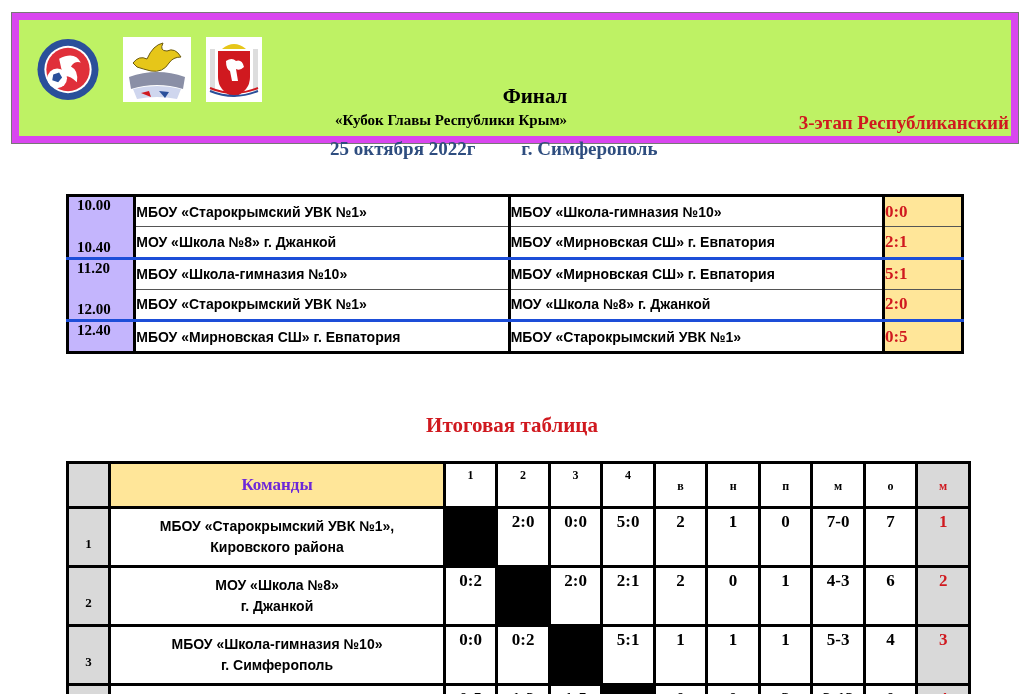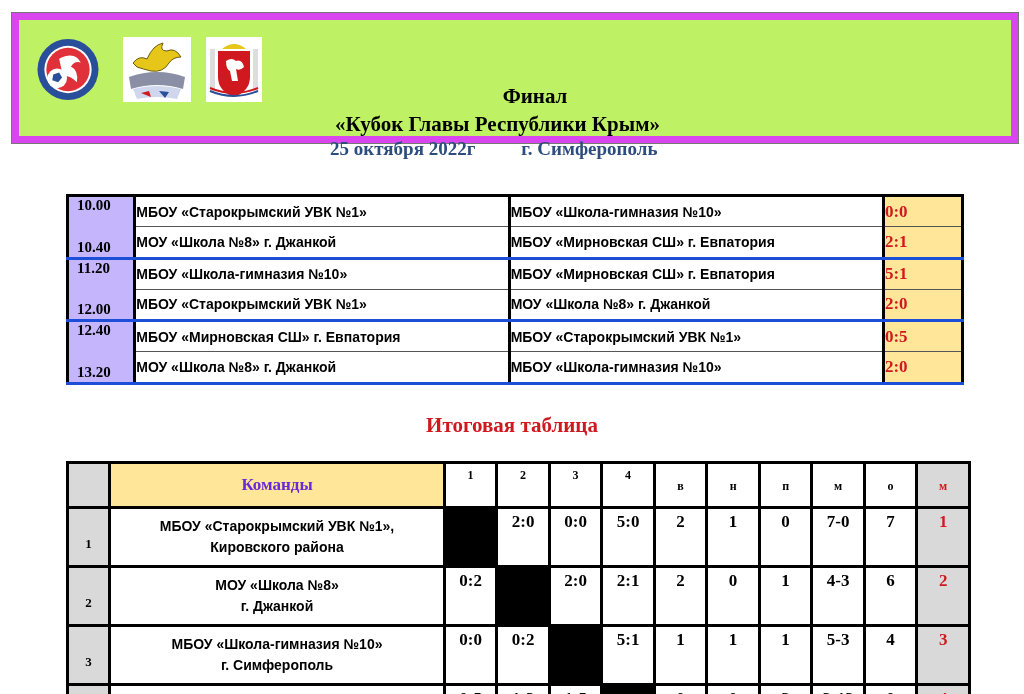--- a/index.html
+++ b/index.html
@@ -9,21 +9,21 @@
   
   .header-box { position: absolute; left: 12px; top: 13px; width: 992px; height: 116px;
                 background: #bef264; border: 7px solid #d946ef; outline: 1px solid #777;
                 box-sizing: content-box; }
   .logo { position: absolute; top: 17px; height: 65px; }
   .logo-fus { left: 16px; width: 66px; }
   .logo-krym { left: 104px; width: 68px; background: #fff; }
   .logo-coat { left: 187px; width: 56px; background: #fff; }
   .title-final { position: absolute; left: 0; width: 100%; top: 64px; text-align: center;
                  font-size: 21px; font-weight: bold; color: #000; padding-left: 40px; box-sizing: border-box; }
-  .title-cup { position: absolute; left: 316px; top: 92px; font-size: 21px; font-weight: bold; color: #000; }
+  .title-cup { position: absolute; left: 316px; top: 92px; font-size: 15px; font-weight: bold; color: #000; }
   .title-stage { position: absolute; right: 2px; top: 92px; font-size: 19px; font-weight: bold; color: #d0191f; }
   .date-line { position: absolute; left: 330px; top: 138px; font-size: 19px; font-weight: bold; color: #2e4d7f; }
   .date-line span + span { margin-left: 46px; }
 
   
   table { border-collapse: collapse; }
   .schedule { position: absolute; left: 66px; top: 194px; width: 898px; border: 3px solid #000; }
   .schedule td { height: 29px; padding: 0; font-family: "Liberation Sans", sans-serif; font-weight: bold;
                  font-size: 14px; text-align: left; border-left: 3px solid #000; border-right: 3px solid #000;
                  border-bottom: 1px solid #555; }
@@ -75,20 +75,21 @@
     <path d="M16 12 Q28 2 40 12 Z" fill="#e6c619"></path>
     <rect x="4" y="12" width="5" height="42" fill="#ddd"></rect>
     <rect x="47" y="12" width="5" height="42" fill="#ddd"></rect>
     <path d="M12 14 L44 14 L44 40 Q44 54 28 60 Q12 54 12 40 Z" fill="#d0191f"></path>
     <path d="M20 24 Q26 20 30 24 Q36 22 38 30 Q34 34 30 32 L32 44 L26 44 L24 34 Q20 32 20 24 Z" fill="#fff"></path>
     <path d="M4 54 Q28 64 52 54" stroke="#2a4f9a" stroke-width="2" fill="none"></path>
     <path d="M4 51 Q28 61 52 51" stroke="#d0191f" stroke-width="2" fill="none"></path>
   </svg>
   <div class="title-final">Финал</div>
   <div class="title-cup">«Кубок Главы Республики Крым»</div>
+  <div class="title-stage">3-этап Республиканский</div>
 </div>
 
 <div class="date-line">
   <span>25 октября 2022г</span><span>г. Симферополь</span>
 </div>
 
 <table class="schedule">
   <tbody>
     <tr>
       <td class="time">10.00</td>
@@ -112,26 +113,20 @@
       <td class="time time-bottom">12.00</td>
       <td class="team">МБОУ «Старокрымский УВК №1»</td>
       <td class="team">МОУ «Школа №8» г. Джанкой</td>
       <td class="score">2:0</td>
     </tr>
     <tr>
       <td class="time">12.40</td>
       <td class="team">МБОУ «Мирновская СШ» г. Евпатория</td>
       <td class="team">МБОУ «Старокрымский УВК №1»</td>
       <td class="score">0:5</td>
-    </tr>
-    <tr class="group-end">
-      <td class="time time-bottom">13.20</td>
-      <td class="team">МОУ «Школа №8» г. Джанкой</td>
-      <td class="team">МБОУ «Школа-гимназия №10»</td>
-      <td class="score">2:0</td>
     </tr>
   </tbody>
 </table>
 
 <div class="standings-title">Итоговая таблица</div>
 
 <table class="standings">
   <tbody>
     <tr class="head">
       <td class="num"></td>

